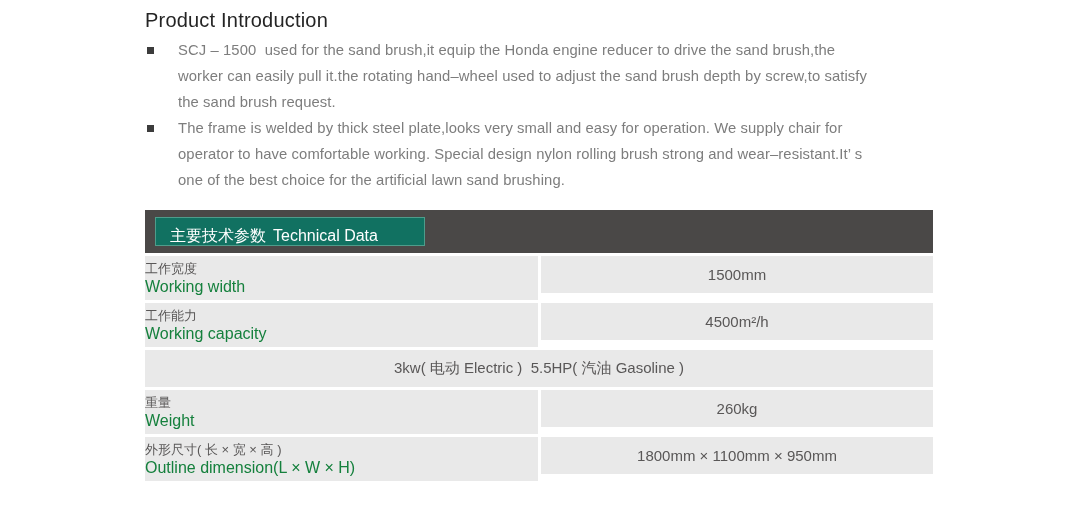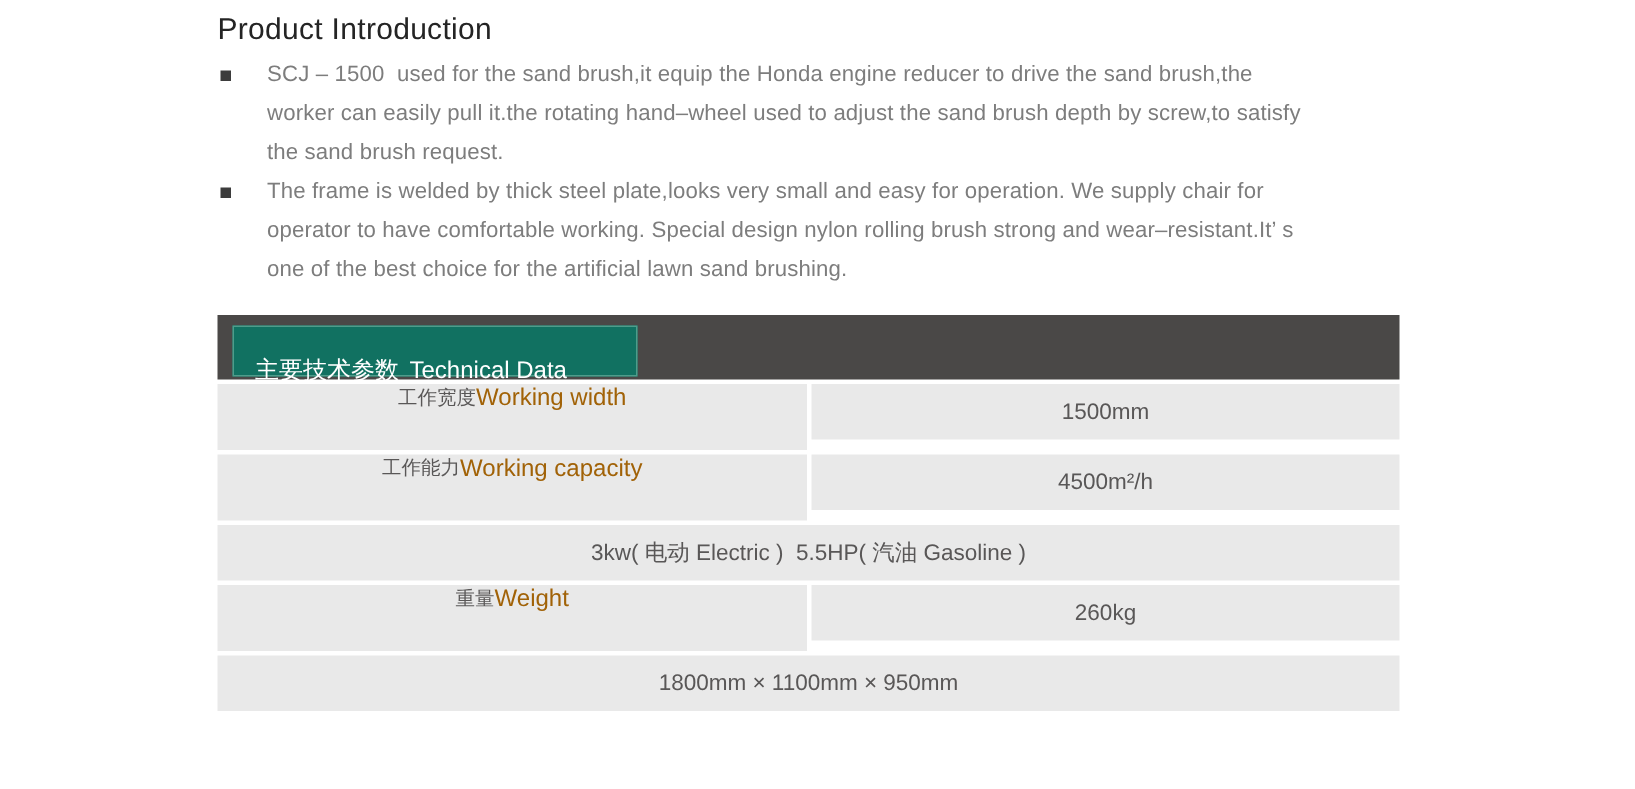--- a/index.html
+++ b/index.html
@@ -58,51 +58,51 @@
     height: 43px;
     background: #4a4847;
   }
   .table-title-badge {
     position: absolute;
     left: 10px;
     top: 7px;
     height: 29px;
     box-sizing: border-box;
     min-width: 270px;
-    padding: 16px 14px;
+    padding: 4px 14px;
     background: #117161;
     border: 1px solid #4e9c8b;
     color: #ffffff;
     font-size: 16px;
     line-height: 27px;
     white-space: nowrap;
   }
   .table-title-en { margin-left: 7px; }
 
   .table-row { display: flex; margin-top: 3px; }
   .row-label-cell {
     flex: none;
     width: 393px;
     height: 44px;
     box-sizing: border-box;
     margin-right: 3px;
     background: #e9e9e9;
     display: flex;
-    flex-direction: row;
+    flex-direction: column;
     justify-content: center;
   }
   .row-label-zh {
     font-size: 13px;
     line-height: 17px;
     color: #595757;
   }
   .row-label-en {
     font-size: 16px;
     line-height: 19px;
-    color: #a16207;
+    color: #15803d;
   }
   .row-value-cell {
     flex: 1;
     height: 37px;
     background: #e9e9e9;
     display: flex;
     align-items: center;
     justify-content: center;
     font-size: 15px;
     color: #595757;
@@ -159,16 +159,20 @@
 
   <div class="table-row">
     <div class="row-label-cell">
       <span class="row-label-zh">重量</span>
       <span class="row-label-en">Weight</span>
     </div>
     <div class="row-value-cell">260kg</div>
   </div>
 
   <div class="table-row">
+    <div class="row-label-cell">
+      <span class="row-label-zh">外形尺寸( 长 × 宽 × 高 )</span>
+      <span class="row-label-en">Outline dimension(L × W × H)</span>
+    </div>
     <div class="row-value-cell">1800mm × 1100mm × 950mm</div>
   </div>
 
 </div>
 
 </body></html>

